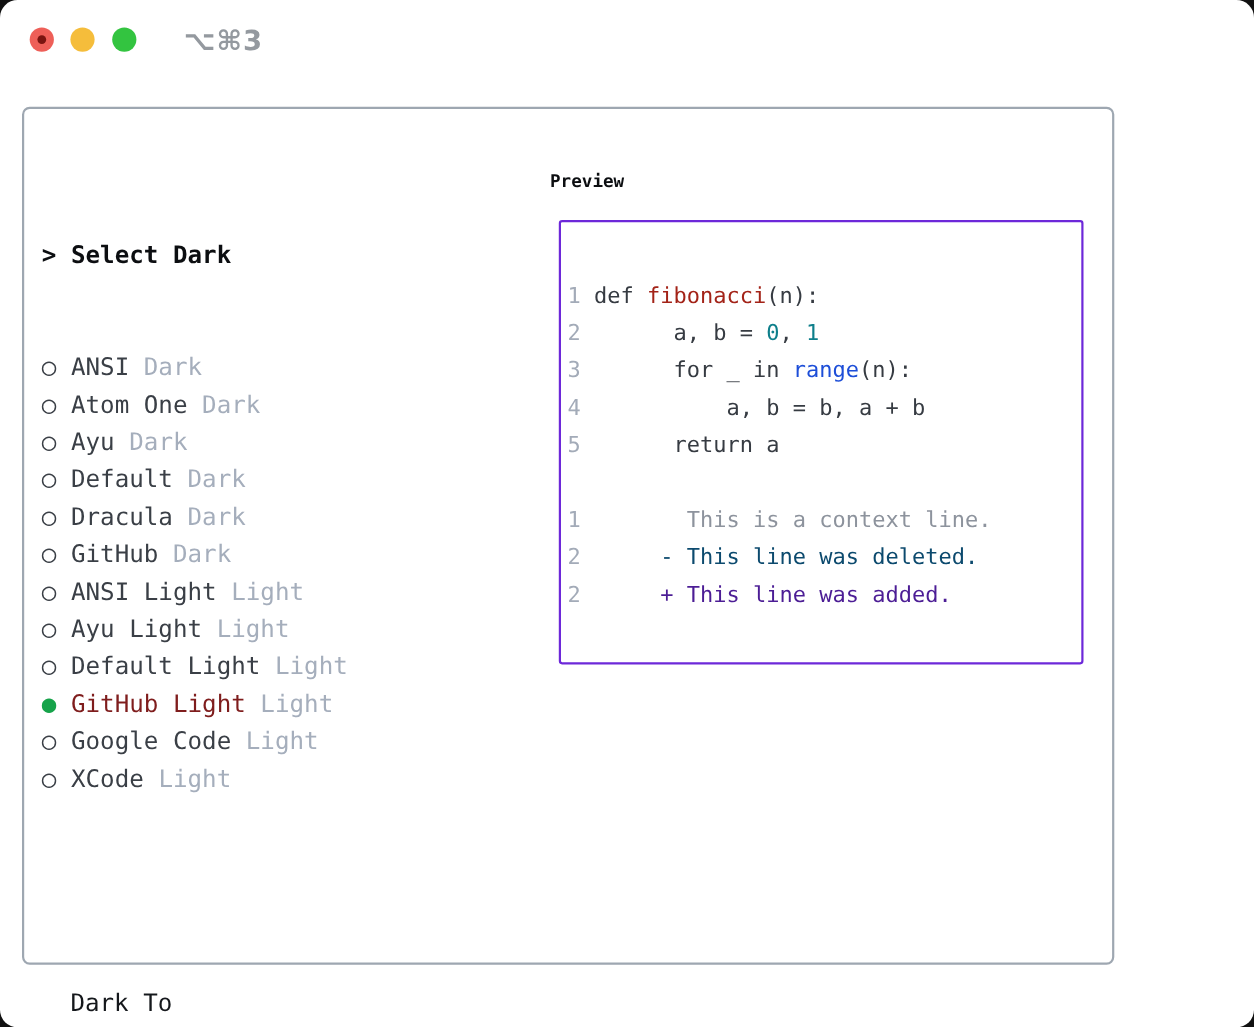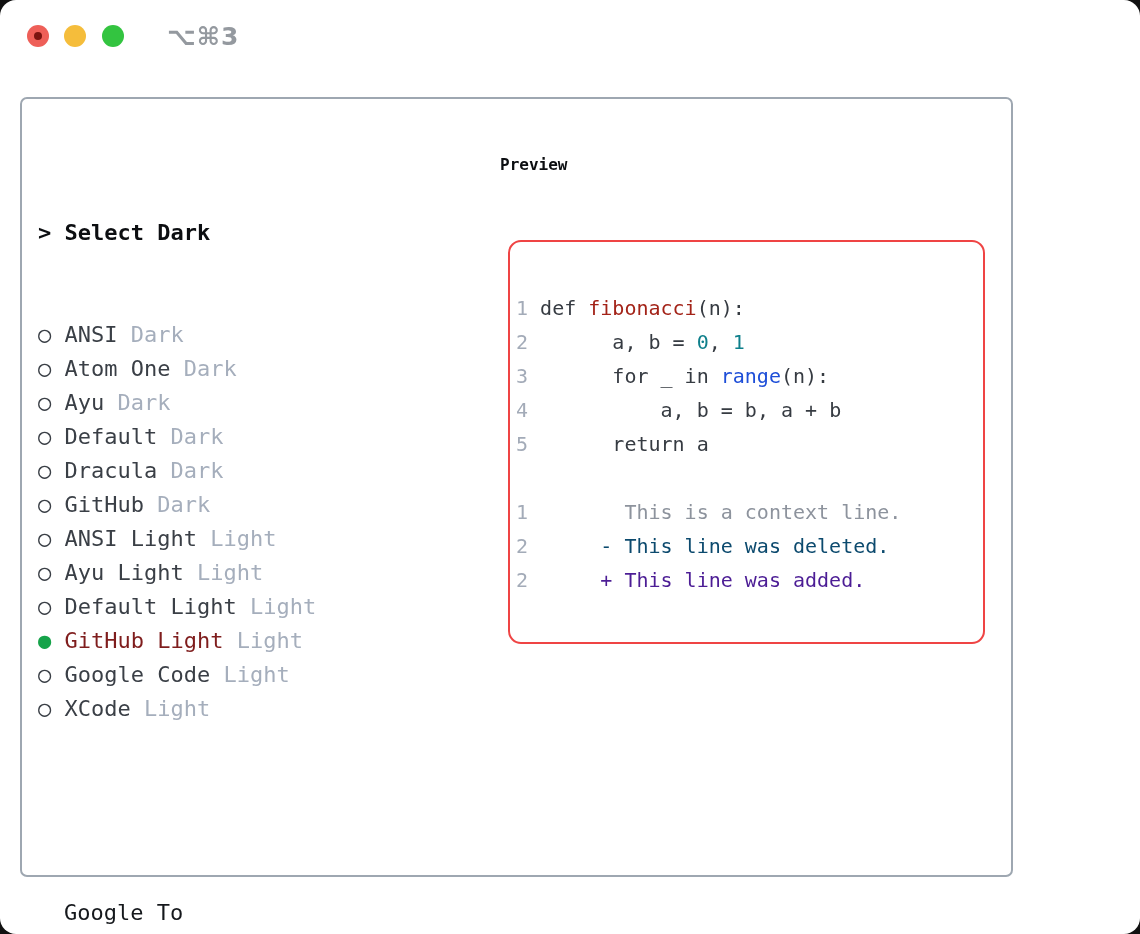--- a/index.html
+++ b/index.html
@@ -31,23 +31,22 @@
   .apply-hdr{color:#15181c;padding-left:26px;}
   .b-un{color:#3a3f46;}
   .b-sel{color:#16a34a;}
   .nm{color:#3a3f46;}
   .nm.sel{color:#7f1d1d;}
   .vr{color:#a5aebc;}
   
   .preview-title{position:absolute;left:478px;top:49px;font-size:16px;line-height:34px;font-weight:bold;color:#0c0e11;}
   .preview-box{
     position:absolute;left:486px;top:101px;width:477px;height:404px;
-    border:2px solid #ef4444;border-radius:13px;box-sizing:border-box;background:#fff;
+    border:2px solid #6d28d9;border-radius:3px;box-sizing:border-box;background:#fff;
     overflow:hidden;
-    margin-top:40px;
   }
   .code{position:absolute;left:6px;top:49px;font-size:20px;line-height:34px;white-space:pre;}
   .code-line{height:34px;}
   .ln{color:#a3abb8;}
   .tok-kw{color:#363b42;}
   .tok-pl{color:#363b42;}
   .tok-var{color:#363b42;}
   .tok-fn{color:#a32318;}
   .tok-num{color:#0e7f8b;}
   .tok-blue{color:#1d4ed8;}
@@ -66,21 +65,21 @@
     <span class="light green"></span>
     <span class="shortcut">⌥⌘3</span>
   </div>
 
   <div class="panel">
 
     <div class="leftcol">
       <div class="row hdr"><span>&gt; </span><span>Select Dark</span></div>
       <div id="theme-list"><div class="row"><span class="b-un">○ </span><span class="nm">ANSI</span><span class="vr"> Dark</span></div><div class="row"><span class="b-un">○ </span><span class="nm">Atom One</span><span class="vr"> Dark</span></div><div class="row"><span class="b-un">○ </span><span class="nm">Ayu</span><span class="vr"> Dark</span></div><div class="row"><span class="b-un">○ </span><span class="nm">Default</span><span class="vr"> Dark</span></div><div class="row"><span class="b-un">○ </span><span class="nm">Dracula</span><span class="vr"> Dark</span></div><div class="row"><span class="b-un">○ </span><span class="nm">GitHub</span><span class="vr"> Dark</span></div><div class="row"><span class="b-un">○ </span><span class="nm">ANSI Light</span><span class="vr"> Light</span></div><div class="row"><span class="b-un">○ </span><span class="nm">Ayu Light</span><span class="vr"> Light</span></div><div class="row"><span class="b-un">○ </span><span class="nm">Default Light</span><span class="vr"> Light</span></div><div class="row"><span class="b-sel">● </span><span class="nm sel">GitHub Light</span><span class="vr"> Light</span></div><div class="row"><span class="b-un">○ </span><span class="nm">Google Code</span><span class="vr"> Light</span></div><div class="row"><span class="b-un">○ </span><span class="nm">XCode</span><span class="vr"> Light</span></div></div>
       <div class="row"> </div>
-      <div class="row apply-hdr">Google To</div>
+      <div class="row apply-hdr">Dark To</div>
       
       
       
     </div>
 
     <div class="preview-title">Preview</div>
 
     <div class="preview-box">
       <div class="code" id="code-block"><div class="code-line"><span class="ln">1 </span><span class="tok-kw">def </span><span class="tok-fn">fibonacci</span><span class="tok-pl">(n):</span></div><div class="code-line"><span class="ln">2 </span><span class="tok-pl">      </span><span class="tok-var">a</span><span class="tok-pl">, </span><span class="tok-var">b</span><span class="tok-pl"> = </span><span class="tok-num">0</span><span class="tok-pl">, </span><span class="tok-num">1</span></div><div class="code-line"><span class="ln">3 </span><span class="tok-pl">      </span><span class="tok-kw">for</span><span class="tok-pl"> _ </span><span class="tok-kw">in</span><span class="tok-pl"> </span><span class="tok-blue">range</span><span class="tok-pl">(n):</span></div><div class="code-line"><span class="ln">4 </span><span class="tok-pl">          </span><span class="tok-var">a</span><span class="tok-pl">, </span><span class="tok-var">b</span><span class="tok-pl"> = </span><span class="tok-var">b</span><span class="tok-pl">, </span><span class="tok-var">a</span><span class="tok-pl"> + </span><span class="tok-var">b</span></div><div class="code-line"><span class="ln">5 </span><span class="tok-pl">      </span><span class="tok-kw">return</span><span class="tok-pl"> </span><span class="tok-var">a</span></div><div class="code-line"><span class="ln"> </span></div><div class="code-line"><span class="ln">1 </span><span class="tok-ctx">       </span><span class="tok-ctx">This is a context line.</span></div><div class="code-line"><span class="ln">2 </span><span class="tok-pl">     </span><span class="tok-del">- This line was deleted.</span></div><div class="code-line"><span class="ln">2 </span><span class="tok-pl">     </span><span class="tok-add">+ This line was added.</span></div></div>
     </div>

